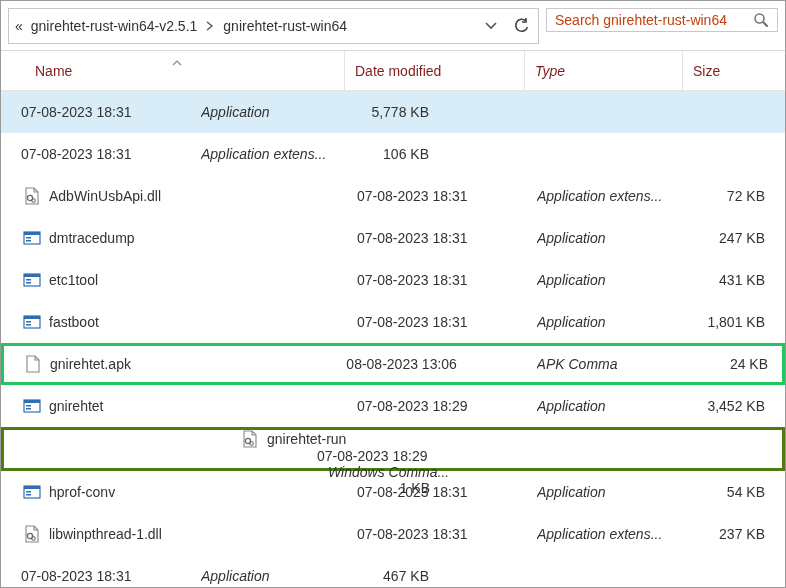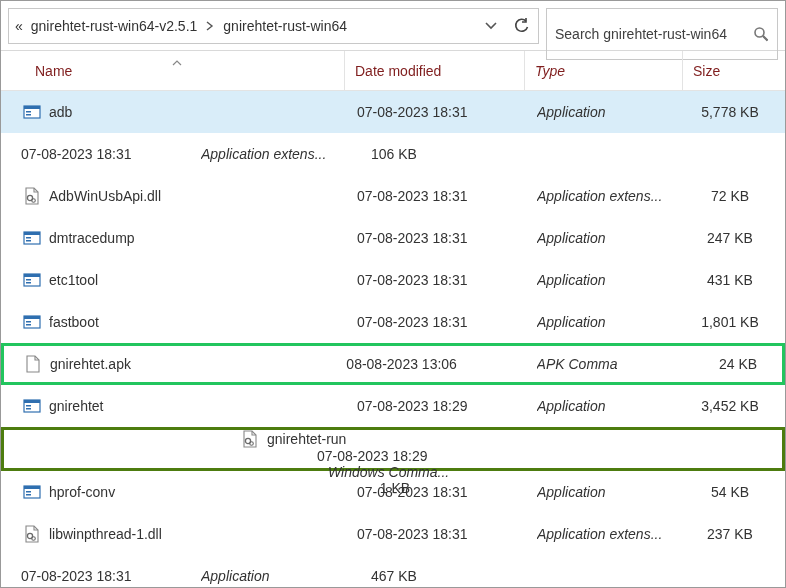--- a/index.html
+++ b/index.html
@@ -38,25 +38,25 @@
   .breadcrumb-box .dropdown-chev svg { width: 14px; height: 14px; }
   .breadcrumb-box .refresh svg { width: 16px; height: 16px; }
   .breadcrumb-box .dropdown-chev, .breadcrumb-box .refresh {
     display: flex; align-items: center; justify-content: center;
     width: 22px; height: 22px;
   }
   .search-box {
     display: flex;
     align-items: center;
     width: 232px;
-    height: 52px;
+    height: 24px;
     margin: 7px 7px 7px 7px;
     border: 1px solid #c8c8c8;
     padding: 0 8px;
-    color: #404040;
+    color: #c2410c;
   }
   .search-box .ph { flex: 1; white-space: nowrap; overflow: hidden; text-overflow: ellipsis; }
   .search-box .search-ico svg { width: 16px; height: 16px; }
   .search-box .search-ico { display:flex; align-items:center; }
 
   
   .headers {
     display: flex;
     align-items: center;
     height: 40px;
@@ -78,21 +78,21 @@
   .rows { }
   .row {
     display: flex;
     align-items: center;
     height: 42px;
     padding-left: 8px;
     border: 2px solid transparent;
     color: #333;
   }
   .row .col.name { display:flex; align-items:center; gap:8px; padding-left: 12px; }
-  .row .col.size { justify-content: center; padding-right: 14px; }
+  .row .col.size { justify-content: flex-end; padding-right: 14px; }
   .row.selected { background: #d9edf9; }
   .row.focused { border: 3px solid #22c55e; gap: 33px; }
   .row.highlight { border: 3px solid #4d7c0f; height: 44px; flex-direction: column; }
   .ficon { width: 18px; height: 18px; display:flex; align-items:center; justify-content:center; }
   .ficon svg { width: 18px; height: 18px; }
   .ftype { white-space: nowrap; overflow: hidden; text-overflow: ellipsis; }
 </style>
 </head>
 <body>
 
@@ -184,28 +184,20 @@
   <div class="col type">
     <span>Type</span>
   </div>
   <div class="col size">
     <span>Size</span>
   </div>
 </div>
 
 <div class="rows" id="rows">
     <div class="row selected">
-    <div class="col name">
-      <span class="ficon">
-        <svg viewBox="0 0 18 18">
-            <use href="#ico-exe"></use>
-          </svg>
-      </span>
-      <span>adb</span>
-    </div>
     <div class="col date">
         <span>07-08-2023 18:31</span>
       </div>
     <div class="col type">
         <span class="ftype">Application</span>
       </div>
     <div class="col size">
         <span>5,778 KB</span>
       </div>
   </div>

